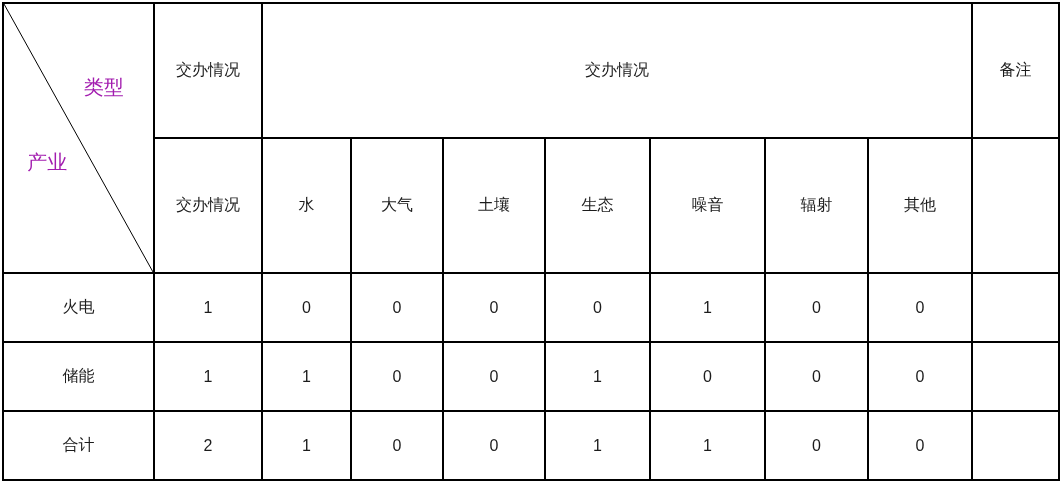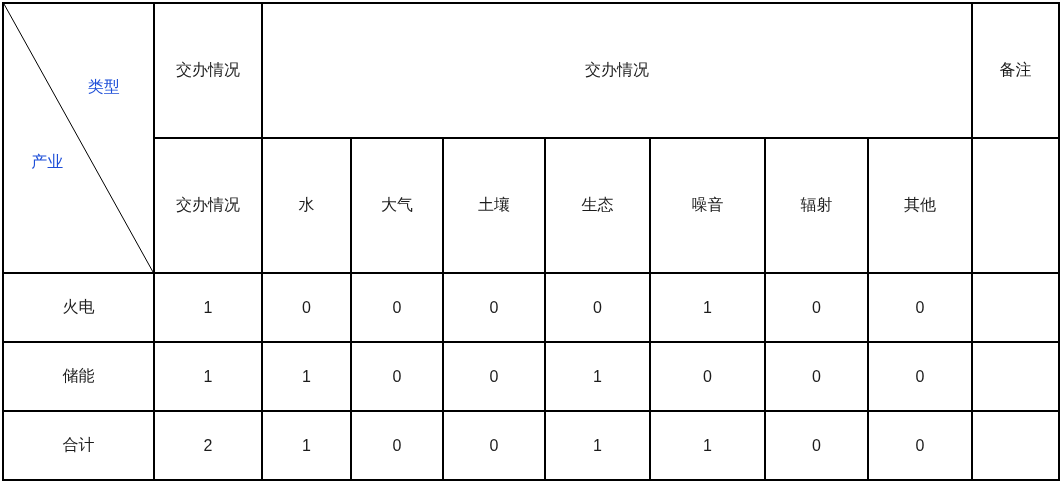--- a/index.html
+++ b/index.html
@@ -41,22 +41,22 @@
   td.corner-cell svg.diag {
     position: absolute;
     left: 0; top: 0;
     width: 100%; height: 100%;
     display: block;
   }
   .corner-label {
     position: absolute;
     transform: translate(-50%, -50%);
     white-space: nowrap;
-    font-size: 16px;
-    color: #1d4ed8;
+    font-size: 20px;
+    color: #a21caf;
   }
   .corner-label.type-pos  { left: 67%; top: 31%; }
   .corner-label.industry-pos { left: 29%; top: 59%; }
   .num-cell { font-size: 17px; }
 </style>
 </head>
 <body>
 
 <div class="page">
   <table class="report">

